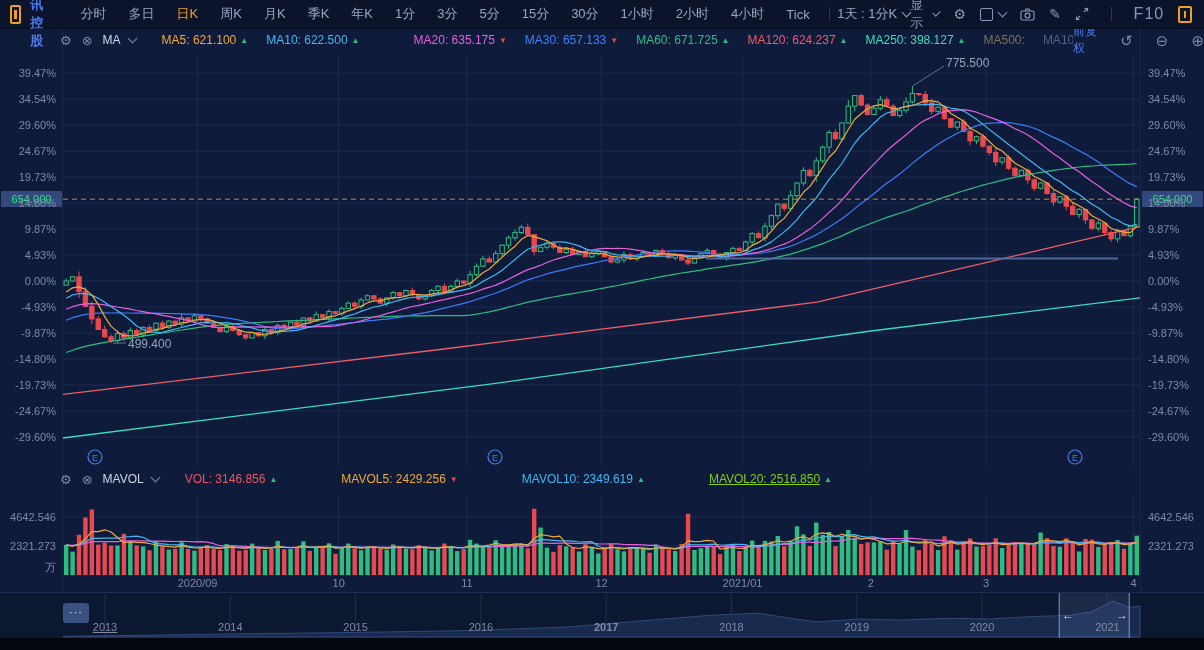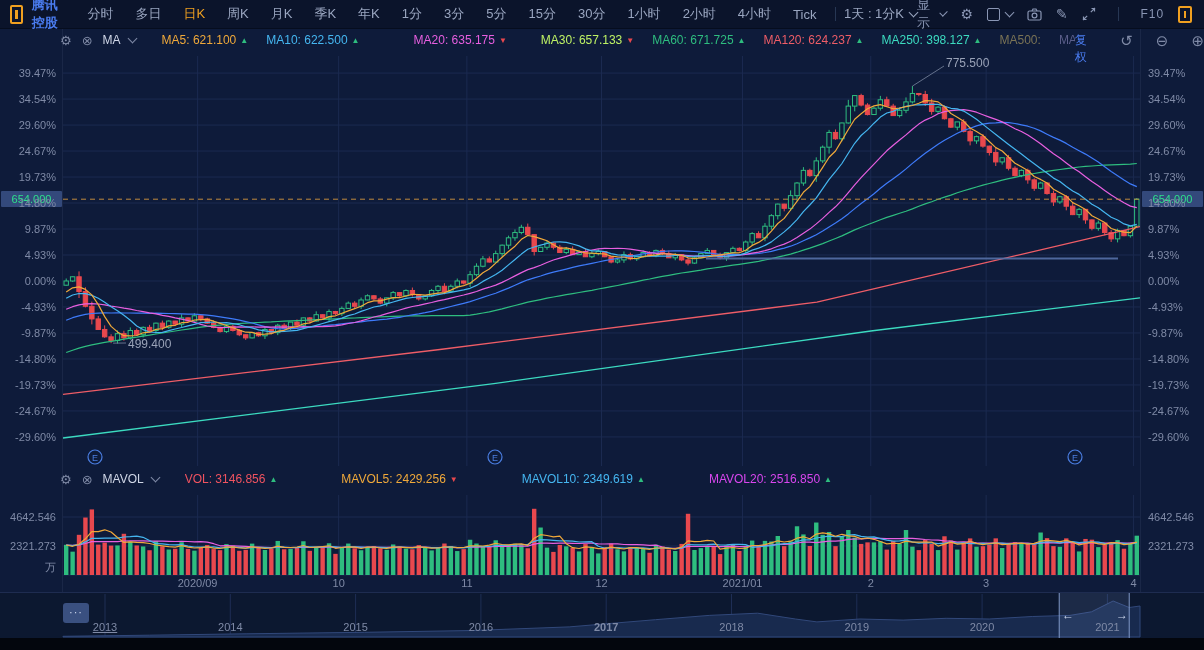--- a/index.html
+++ b/index.html
@@ -17,21 +17,21 @@
   .tab{padding:0 11px;cursor:pointer;white-space:nowrap;}
   .tab.active{color:#f0a020;}
   .tb-divider{width:1px;height:14px;background:#273754;margin:0 8px;}
   .custom-period{display:inline-flex;align-items:center;cursor:pointer;color:#9aa6c0;white-space:nowrap;}
   .chev{width:6px;height:6px;border-right:1.4px solid currentColor;border-bottom:1.4px solid currentColor;
         transform:rotate(45deg);display:inline-block;margin:-3px 0 0 6px;}
   .tb-right{margin-left:auto;display:flex;align-items:center;gap:14px;padding-right:12px;color:#8a96b4;}
   .tb-item{display:inline-flex;align-items:center;cursor:pointer;}
   .tb-icon{cursor:pointer;font-size:14px;line-height:1;}
   .sq{width:11px;height:11px;border:1.3px solid #8a96b4;border-radius:2px;display:inline-block;}
-  .f10{font-size:12px;letter-spacing:1px;cursor:pointer;}
+  .f10{font-size:16px;letter-spacing:1px;cursor:pointer;}
   .kline-btn{width:13px;height:13px;border:2px solid #f0a020;border-radius:2px;display:inline-flex;
              align-items:center;justify-content:center;cursor:pointer;}
   .kline-btn i{display:block;width:2.5px;height:7px;background:#f0a020;}
   svg.mini{display:block;}
   
   .ind-row{position:absolute;left:0;width:1204px;height:24px;display:flex;align-items:center;
            z-index:4;font-size:12px;color:#cfd6e6;padding-left:60px;box-sizing:border-box;}
   .ind-icon{color:#7f8aa6;font-size:13px;margin-right:10px;cursor:pointer;line-height:1;}
   .ind-name{display:inline-flex;align-items:center;margin-right:26px;cursor:pointer;}
   .ind-name .chev{margin-left:8px;color:#7f8aa6;}
@@ -722,21 +722,21 @@
     <span class="ind-icon">⚙</span>
     <span class="ind-icon">⊗</span>
     <span class="ind-name">
       <span>MA</span>
       <i class="chev"></i>
     </span>
     <div class="ind-items" id="ma-items">
         <span class="ind-item" style="margin-right: 18px;"><span style="color: rgb(240, 169, 58);">MA5: 621.100</span><span class="arr up">▲</span></span>
         <span class="ind-item" style="margin-right: 18px;"><span style="color: rgb(69, 182, 240);">MA10: 622.500</span><span class="arr up">▲</span></span>
         <span class="ind-item" style="margin-right: 18px;"><span style="color: rgb(232, 95, 224); padding-left: 36px;">MA20: 635.175</span><span class="arr down">▼</span></span>
-        <span class="ind-item" style="margin-right: 18px;"><span style="color: #bef264; margin-left: 16px;">MA30: 657.133</span><span class="arr down">▼</span></span>
+        <span class="ind-item" style="margin-right: 18px;"><span style="color: #3b82f6;">MA30: 657.133</span><span class="arr down">▼</span></span>
         <span class="ind-item" style="margin-right: 18px;"><span style="color: rgb(46, 189, 127);">MA60: 671.725</span><span class="arr up">▲</span></span>
         <span class="ind-item" style="margin-right: 18px;"><span style="color: rgb(239, 93, 103);">MA120: 624.237</span><span class="arr up">▲</span></span>
         <span class="ind-item" style="margin-right: 18px;"><span style="color: rgb(60, 219, 192);">MA250: 398.127</span><span class="arr up">▲</span></span>
         <span class="ind-item" style="margin-right: 18px;"><span style="color: rgb(122, 115, 85);">MA500:</span></span>
         <span class="ind-item" style="margin-right: 18px;"><span style="color: rgb(91, 94, 138);">MA1000:</span></span>
         <span class="ind-item" style="margin-right: 18px;"><span style="color: rgb(86, 93, 115);">MA1:</span></span>
       </div>
     <div class="ind-right">
       <span class="adjust">前复权</span>
       <span class="ind-tool">↺</span>
@@ -749,21 +749,21 @@
     <span class="ind-icon">⚙</span>
     <span class="ind-icon">⊗</span>
     <span class="ind-name">
       <span>MAVOL</span>
       <i class="chev"></i>
     </span>
     <div class="ind-items" id="vol-items">
         <span class="ind-item" style="margin-right: 64px;"><span style="color: rgb(240, 83, 96);">VOL: 3146.856</span><span class="arr up">▲</span></span>
         <span class="ind-item" style="margin-right: 64px;"><span style="color: rgb(240, 169, 58);">MAVOL5: 2429.256</span><span class="arr down">▼</span></span>
         <span class="ind-item" style="margin-right: 64px;"><span style="color: rgb(69, 182, 240);">MAVOL10: 2349.619</span><span class="arr up">▲</span></span>
-        <span class="ind-item" style="margin-right: 64px;"><span style="color: #d946ef;">MAVOL20: 2516.850</span><span class="arr up">▲</span></span>
+        <span class="ind-item" style="margin-right: 64px;"><span style="color: #84cc16; text-decoration: underline;">MAVOL20: 2516.850</span><span class="arr up">▲</span></span>
       </div>
   </div>
 
   <div class="price-badge" style="left:1px;top:191px;">654.000</div>
   <div class="price-badge" style="left:1142px;top:191px;">654.000</div>
 
   <div class="annotation" style="left:946px;top:56px;">775.500</div>
   <div class="annotation" style="left:128px;top:337px;">499.400</div>
 
   <div class="axis-label axis-left" style="top:561px;width:58px;">万</div>

